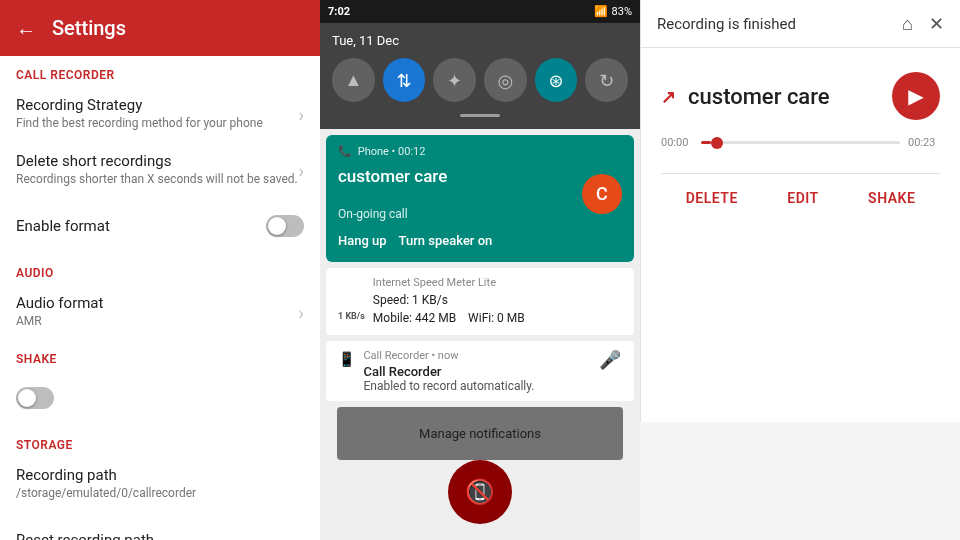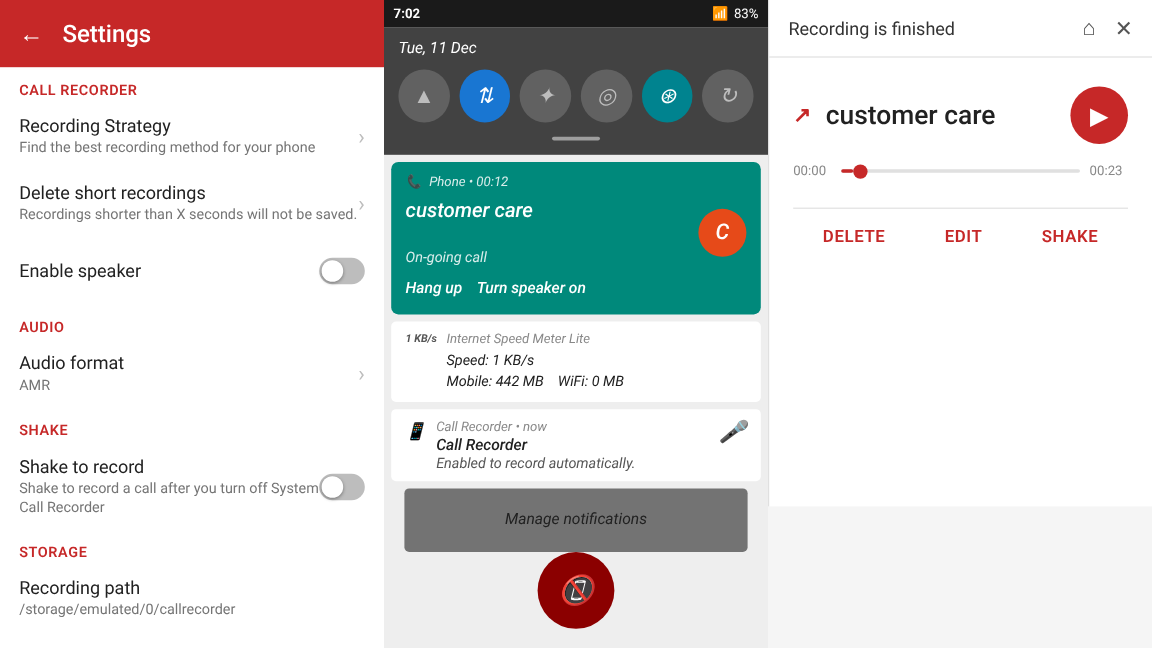--- a/index.html
+++ b/index.html
@@ -116,21 +116,20 @@
       color: #fff;
       font-size: 11px;
     }
     .phone-status-time { font-weight: 700; }
     .phone-status-icons { display: flex; align-items: center; gap: 4px; font-size: 11px; }
     .notification-shade {
       background: #eeeeee;
       flex: 1;
       display: flex;
       flex-direction: column;
-      font-style: italic;
     }
     .quick-settings-bar {
       background: #424242;
       padding: 8px 12px 12px;
       display: flex;
       flex-direction: column;
       gap: 8px;
     }
     .quick-settings-date {
       color: #fff;
@@ -227,20 +226,21 @@
       display: flex;
       align-items: flex-start;
       gap: 8px;
     }
     .speed-icon-box {
       font-size: 10px;
       color: #555;
       text-align: center;
       min-width: 24px;
       padding-top: 2px;
+      margin-top: 33px;
     }
     .speed-text { font-size: 12px; color: #212121; line-height: 1.5; }
     .speed-app-name { font-size: 11px; color: #888; margin-bottom: 2px; }
 
     
     .recorder-notification {
       background: #fff;
       margin: 0 6px 6px;
       border-radius: 4px;
       padding: 8px 12px;
@@ -419,40 +419,36 @@
     <div class="settings-item">
       <div class="settings-item-text">
         <div class="settings-item-title">Delete short recordings</div>
         <div class="settings-item-subtitle">Recordings shorter than X seconds will not be saved.</div>
       </div>
       <span class="chevron-icon">›</span>
     </div>
 
     <div class="settings-item">
       <div class="settings-item-text">
-        <div class="settings-item-title">Enable speaker</div>
+        <div class="settings-item-title">Enable format</div>
       </div>
       <div class="toggle-switch"></div>
     </div>
 
     <div class="section-label">AUDIO</div>
     <div class="settings-item">
       <div class="settings-item-text">
         <div class="settings-item-title">Audio format</div>
         <div class="settings-item-subtitle">AMR</div>
       </div>
       <span class="chevron-icon">›</span>
     </div>
 
     <div class="section-label">SHAKE</div>
     <div class="settings-item">
-      <div class="settings-item-text">
-        <div class="settings-item-title">Shake to record</div>
-        <div class="settings-item-subtitle">Shake to record a call after you turn off System Call Recorder</div>
-      </div>
       <div class="toggle-switch"></div>
     </div>
 
     <div class="section-label">STORAGE</div>
     <div class="settings-item">
       <div class="settings-item-text">
         <div class="settings-item-title">Recording path</div>
         <div class="settings-item-subtitle">/storage/emulated/0/callrecorder</div>
       </div>
     </div>

